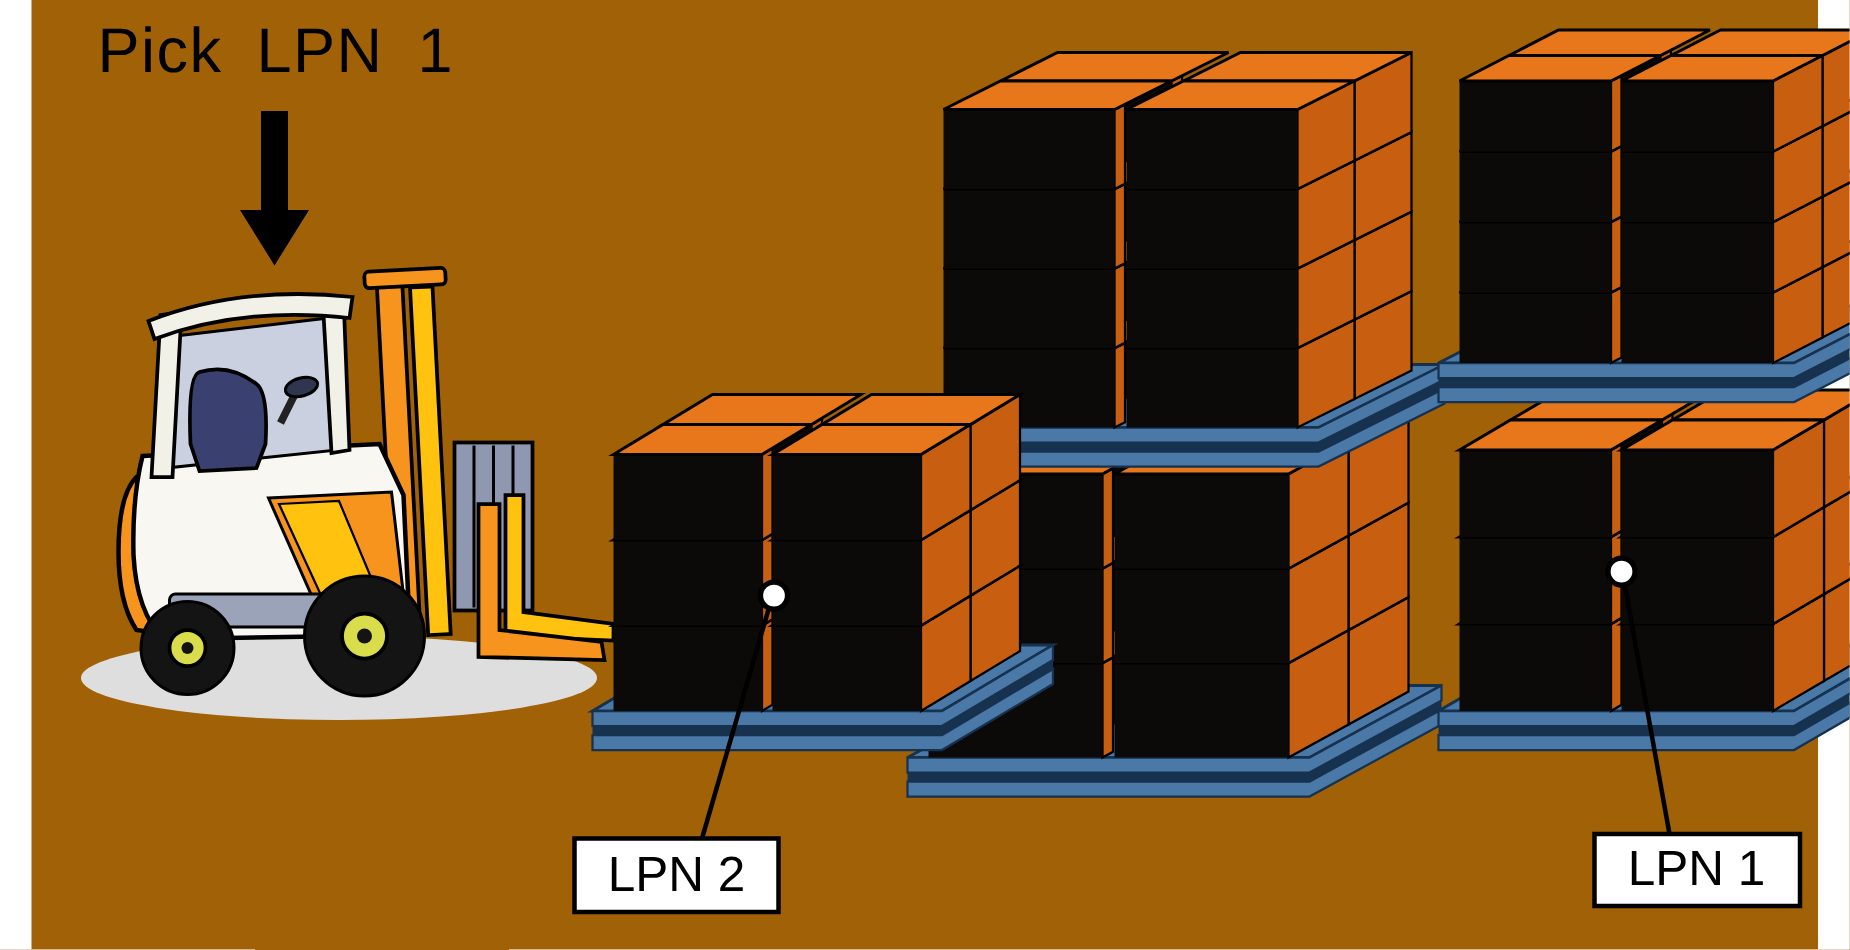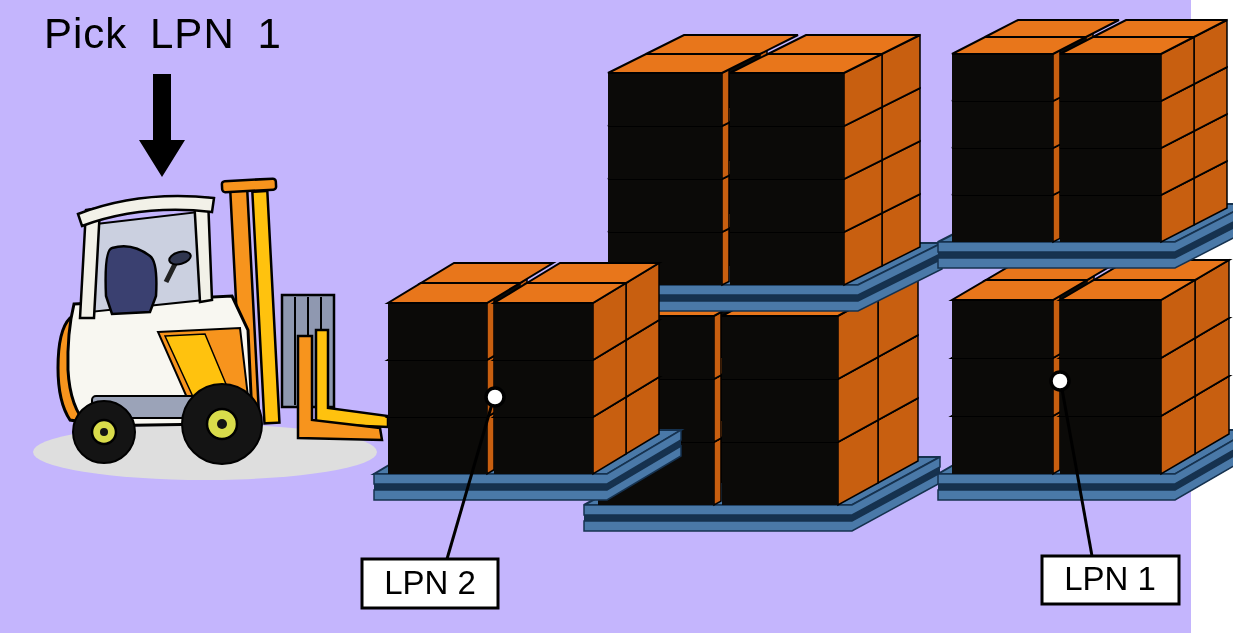--- a/index.html
+++ b/index.html
@@ -8,21 +8,22 @@
     background: #FFFFFF;
     width: 1233px;
     height: 633px;
     overflow: hidden;
     font-family: "Liberation Sans", sans-serif;
   }
   .scene-wrap {
     position: relative;
     width: 1191px;
     height: 633px;
-    background: #c4b5fd;
+    background: #a16207;
+    margin-left: 21px;
   }
   svg { display: block; }
   text { fill: #000; }
   .pick-text {
     font-size: 42px;
     font-weight: 500;
     letter-spacing: 1px;
     word-spacing: 10px;
   }
   .lpn-text {

